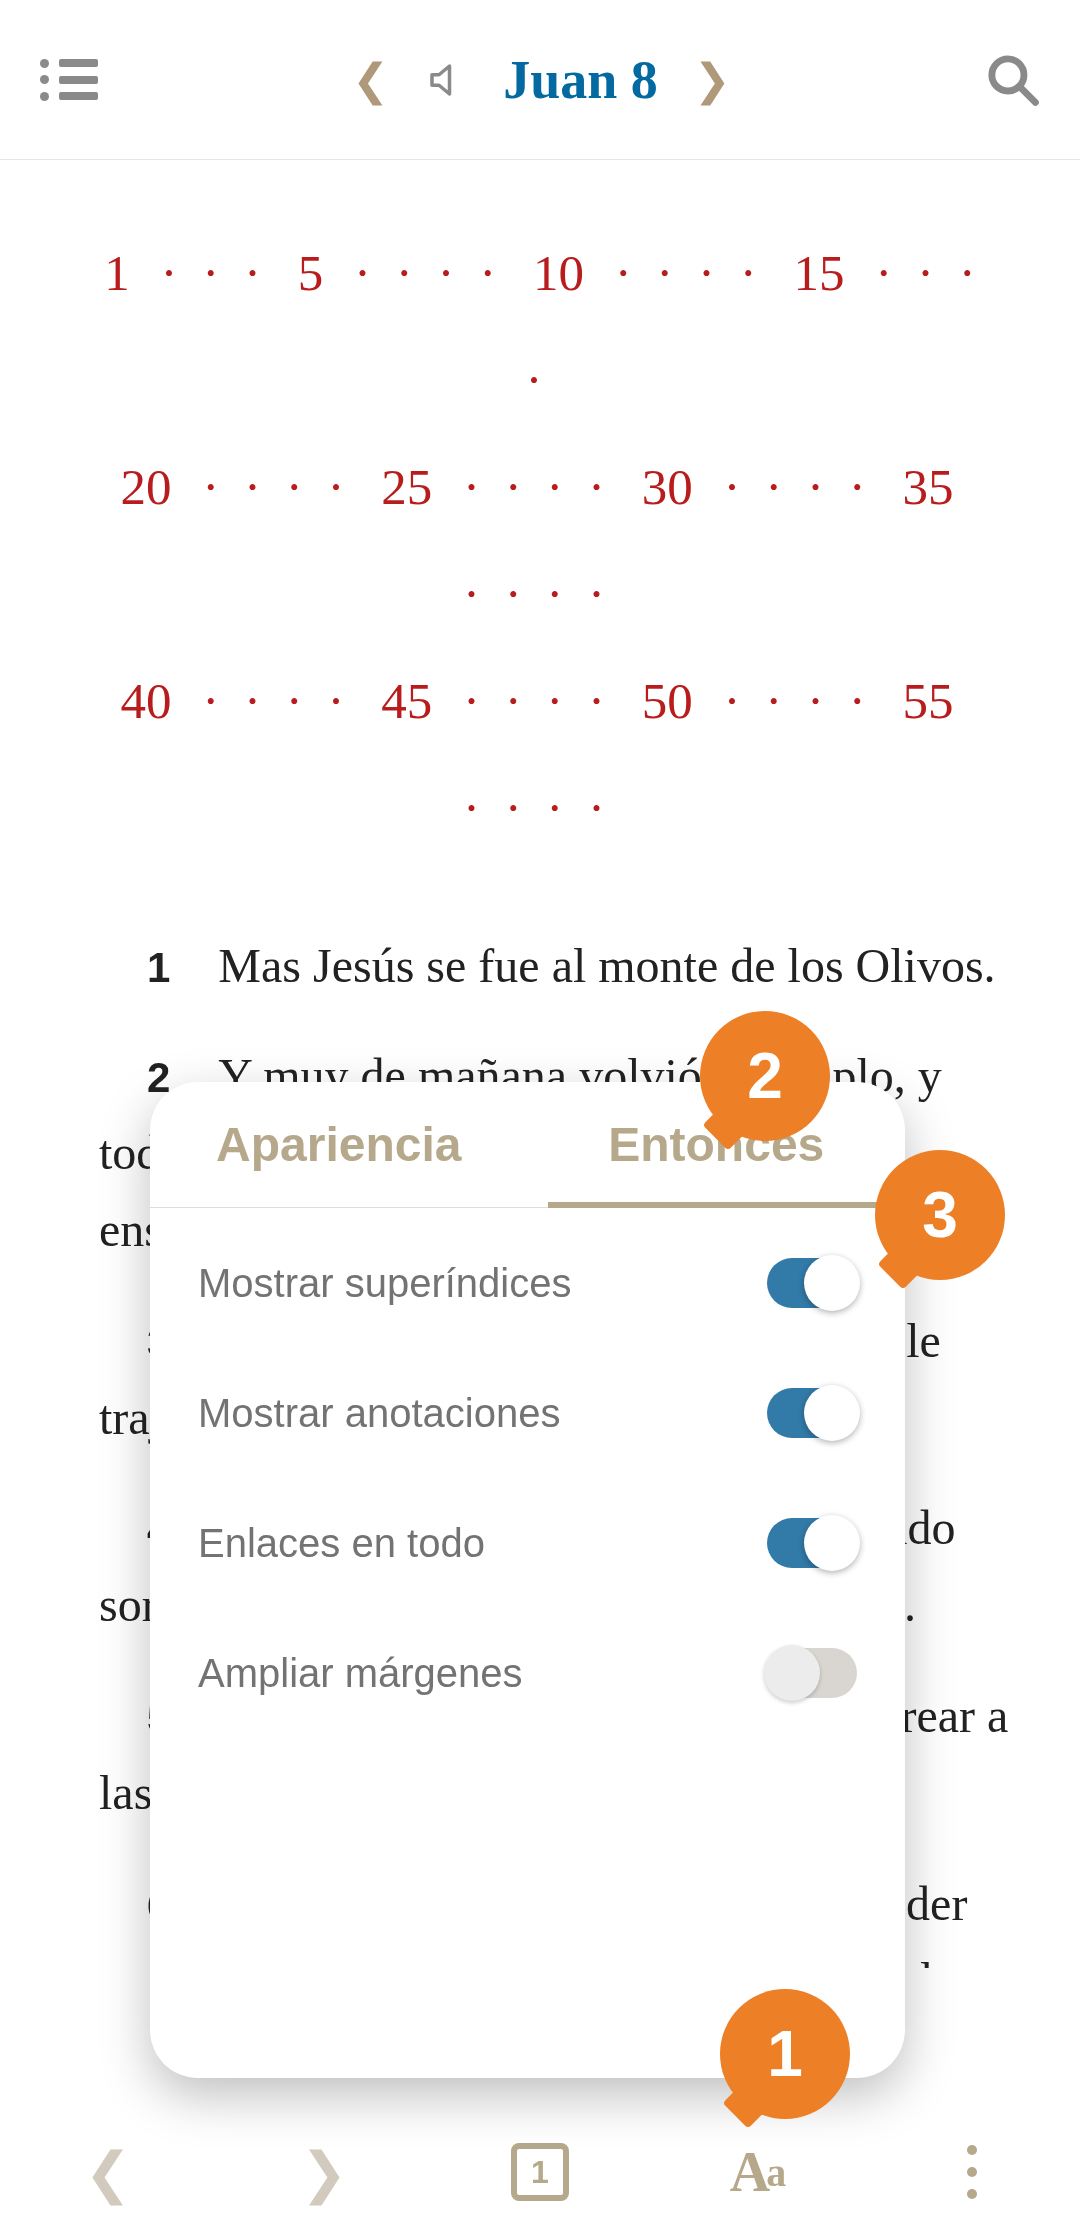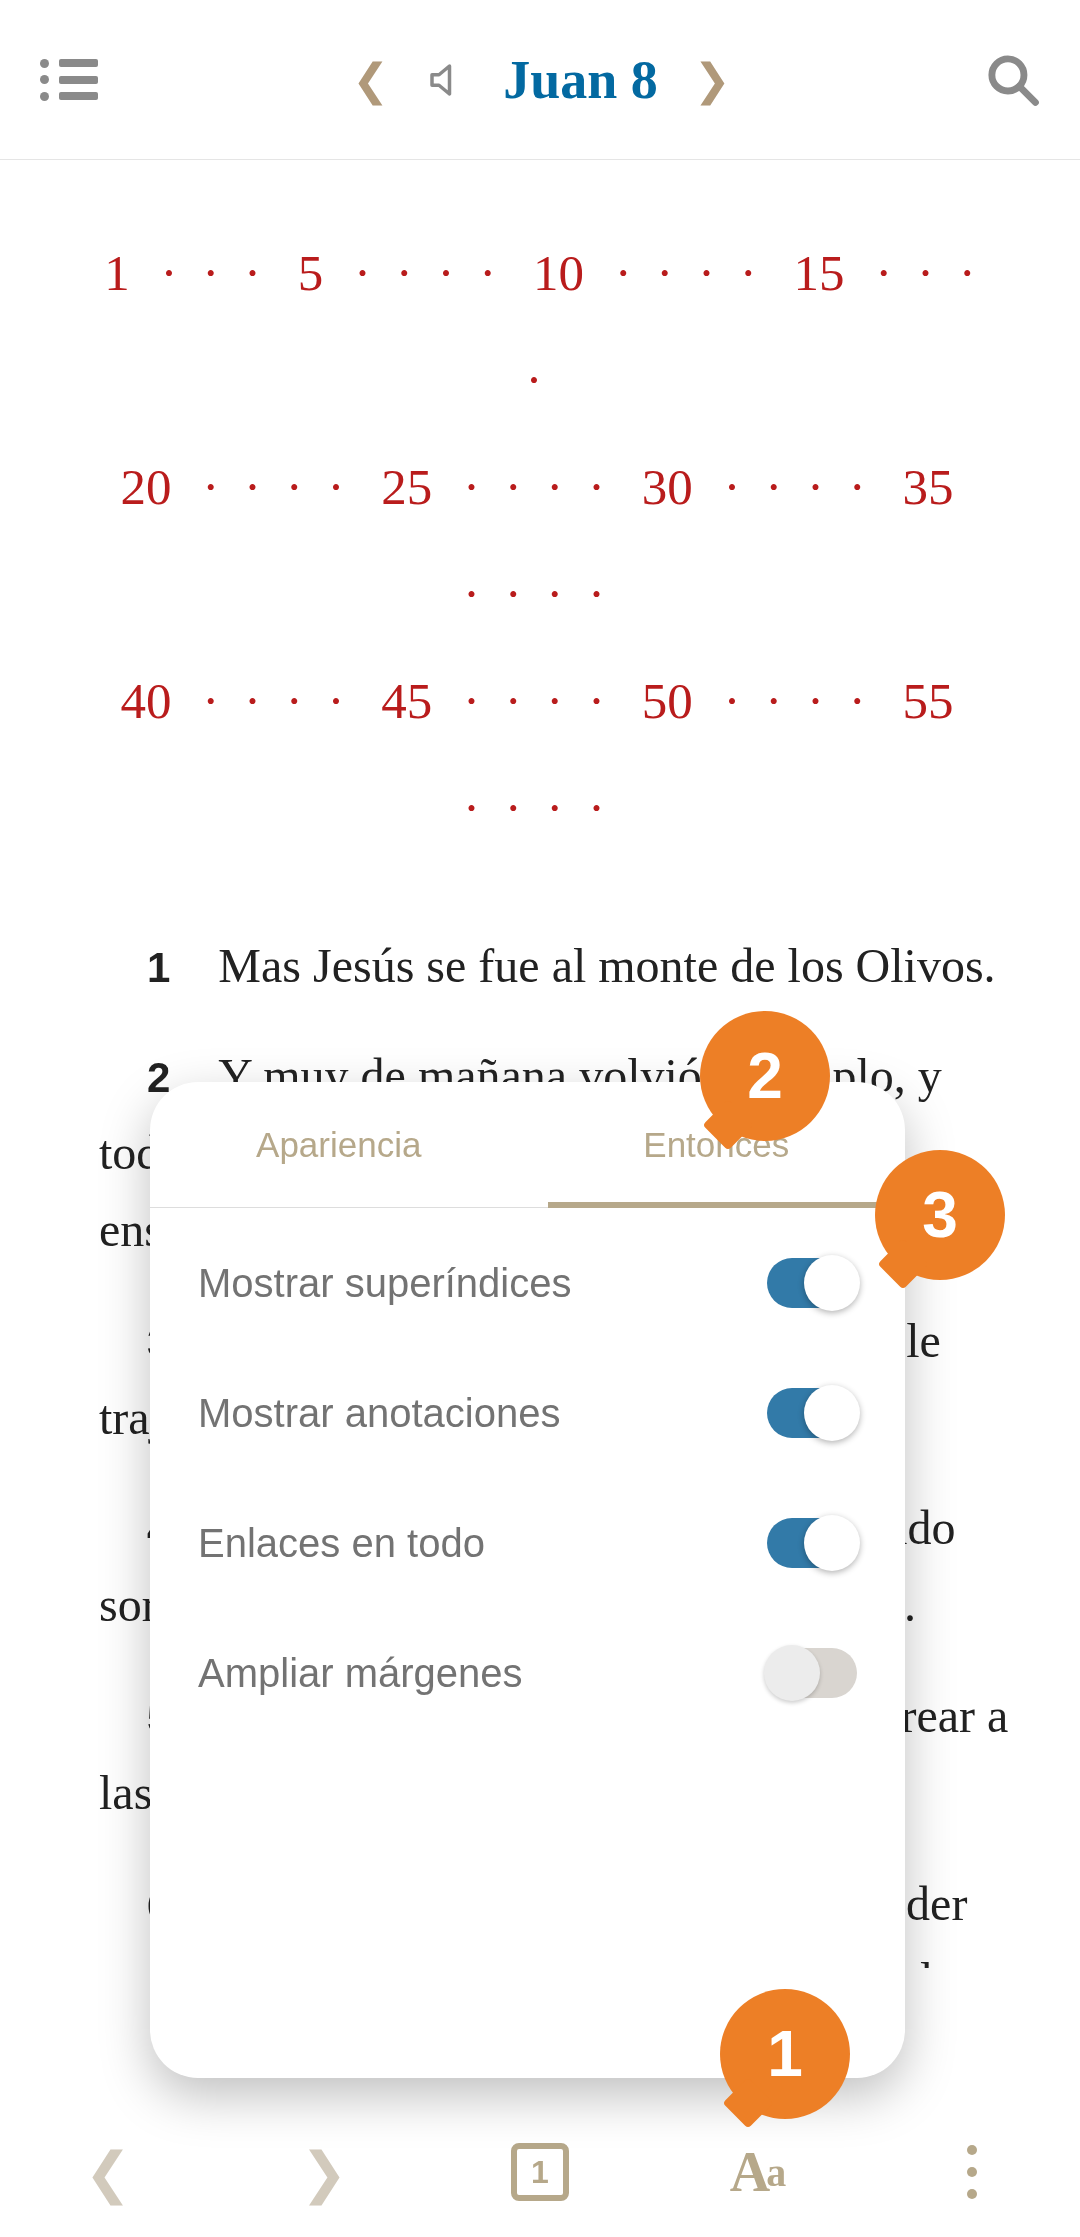--- a/index.html
+++ b/index.html
@@ -23,21 +23,21 @@
   .verse-nav { text-align: center; font-size: 51px; color: #b91c1c; line-height: 2.1; padding: 30px 40px 65px 40px; }
   .verse-nav span { margin: 0 6px; }
   .verse-nav .num { cursor: pointer; }
   .verse-nav .dots { letter-spacing: 6px; }
   .verse { font-size: 48px; line-height: 1.6; margin-bottom: 34px; text-indent: 48px; color: #222; margin-left: 44px; }
   .verse .vnum { font-weight: 700; font-family: Arial, sans-serif; font-size: 42px; margin-right: 48px; }
   
   
   .popup { position: absolute; left: 150px; top: 1082px; width: 755px; height: 996px; background: #fff; border-radius: 48px; box-shadow: 0 18px 50px rgba(0,0,0,0.25); z-index: 50; font-family: Arial, sans-serif; overflow: hidden; }
   .popup .tabs { display: flex; height: 126px; border-bottom: 1px solid #ddd; }
-  .popup .tab { flex: 1; display: flex; align-items: center; justify-content: center; font-size: 35px; font-weight: 400; color: #b6a88a; position: relative; }
+  .popup .tab { flex: 1; display: flex; align-items: center; justify-content: center; font-size: 48px; font-weight: 700; color: #b6a88a; position: relative; }
   .popup .tab.active::after { content: ""; position: absolute; bottom: -1px; left: 20px; right: 20px; height: 6px; background: #b6a88a; }
   .popup .options { padding: 10px 0; }
   .popup .opt { display: flex; align-items: center; justify-content: space-between; padding: 40px 48px; }
   .popup .opt .label { font-size: 40px; color: #737373; }
   .toggle { width: 90px; height: 50px; border-radius: 25px; position: relative; background: #ccc; }
   .toggle.on { background: #327aa8; }
   .toggle .knob { position: absolute; top: -3px; width: 56px; height: 56px; border-radius: 50%; background: #fff; box-shadow: 0 2px 6px rgba(0,0,0,0.3); left: -3px; transition: left .1s; }
   .toggle.on .knob { left: 37px; }
   .toggle.off { background: #d9d5d0; }
   .toggle.off .knob { background: #ececec; box-shadow: 0 2px 4px rgba(0,0,0,0.2); }

